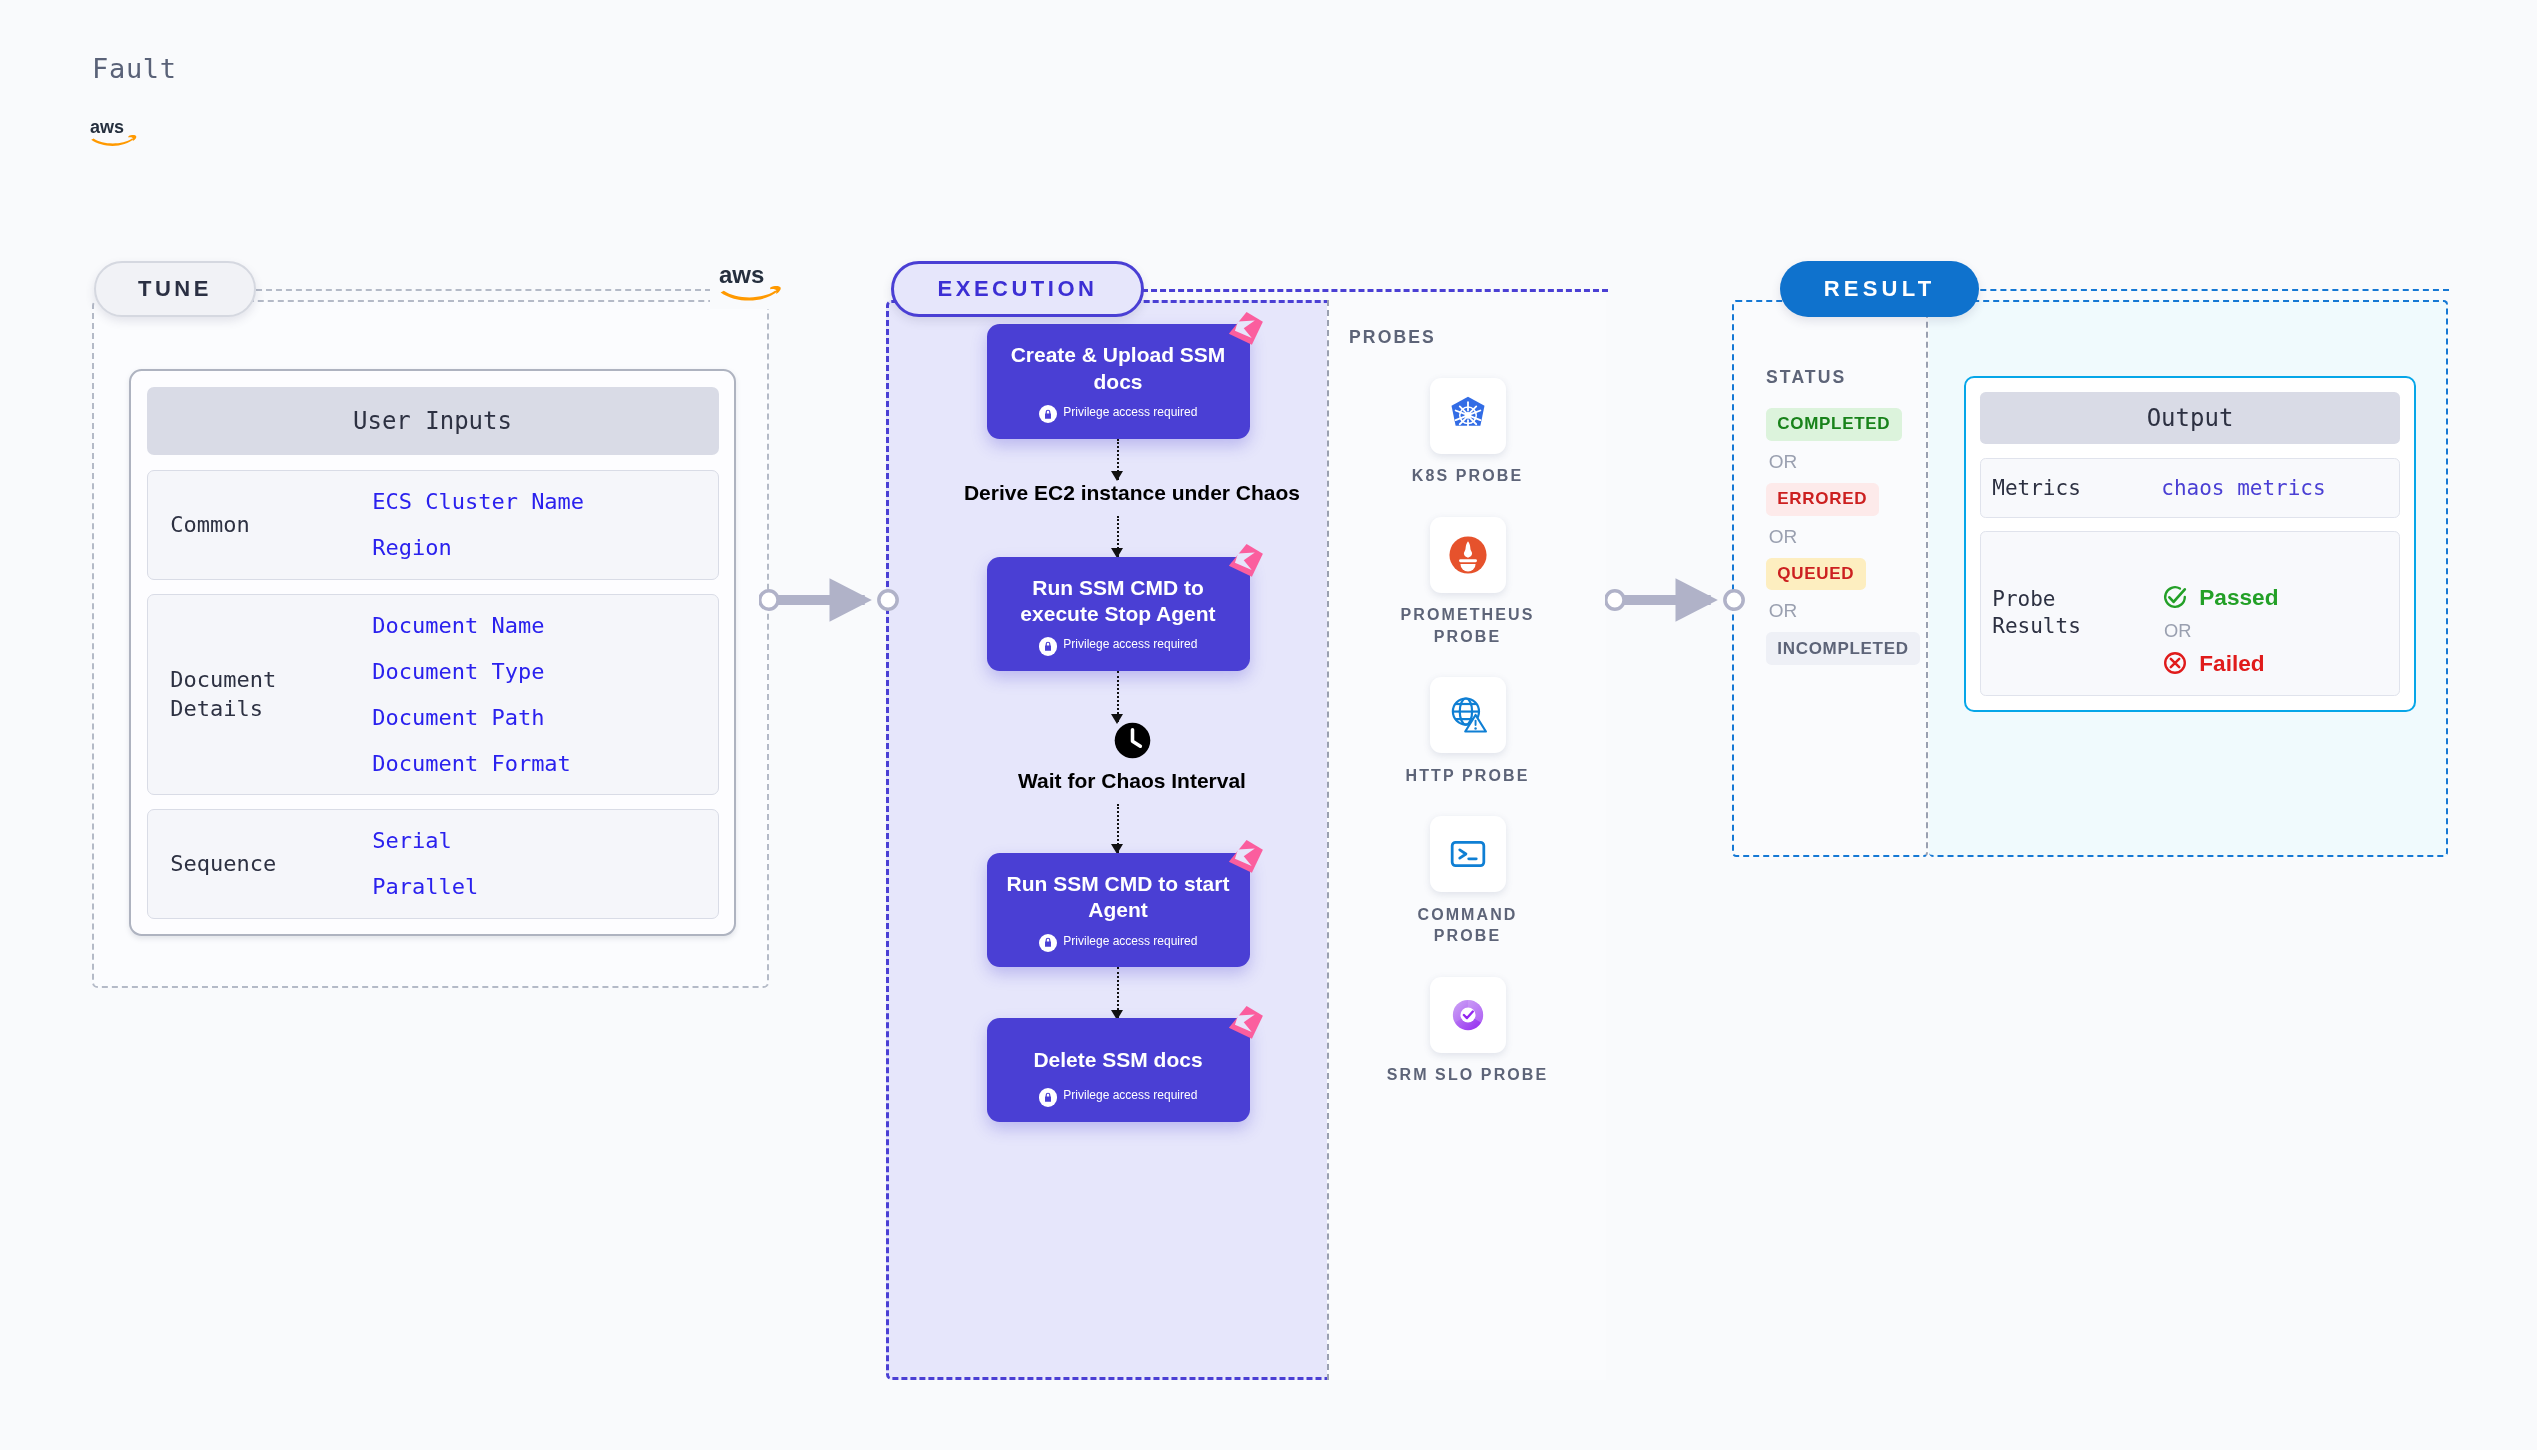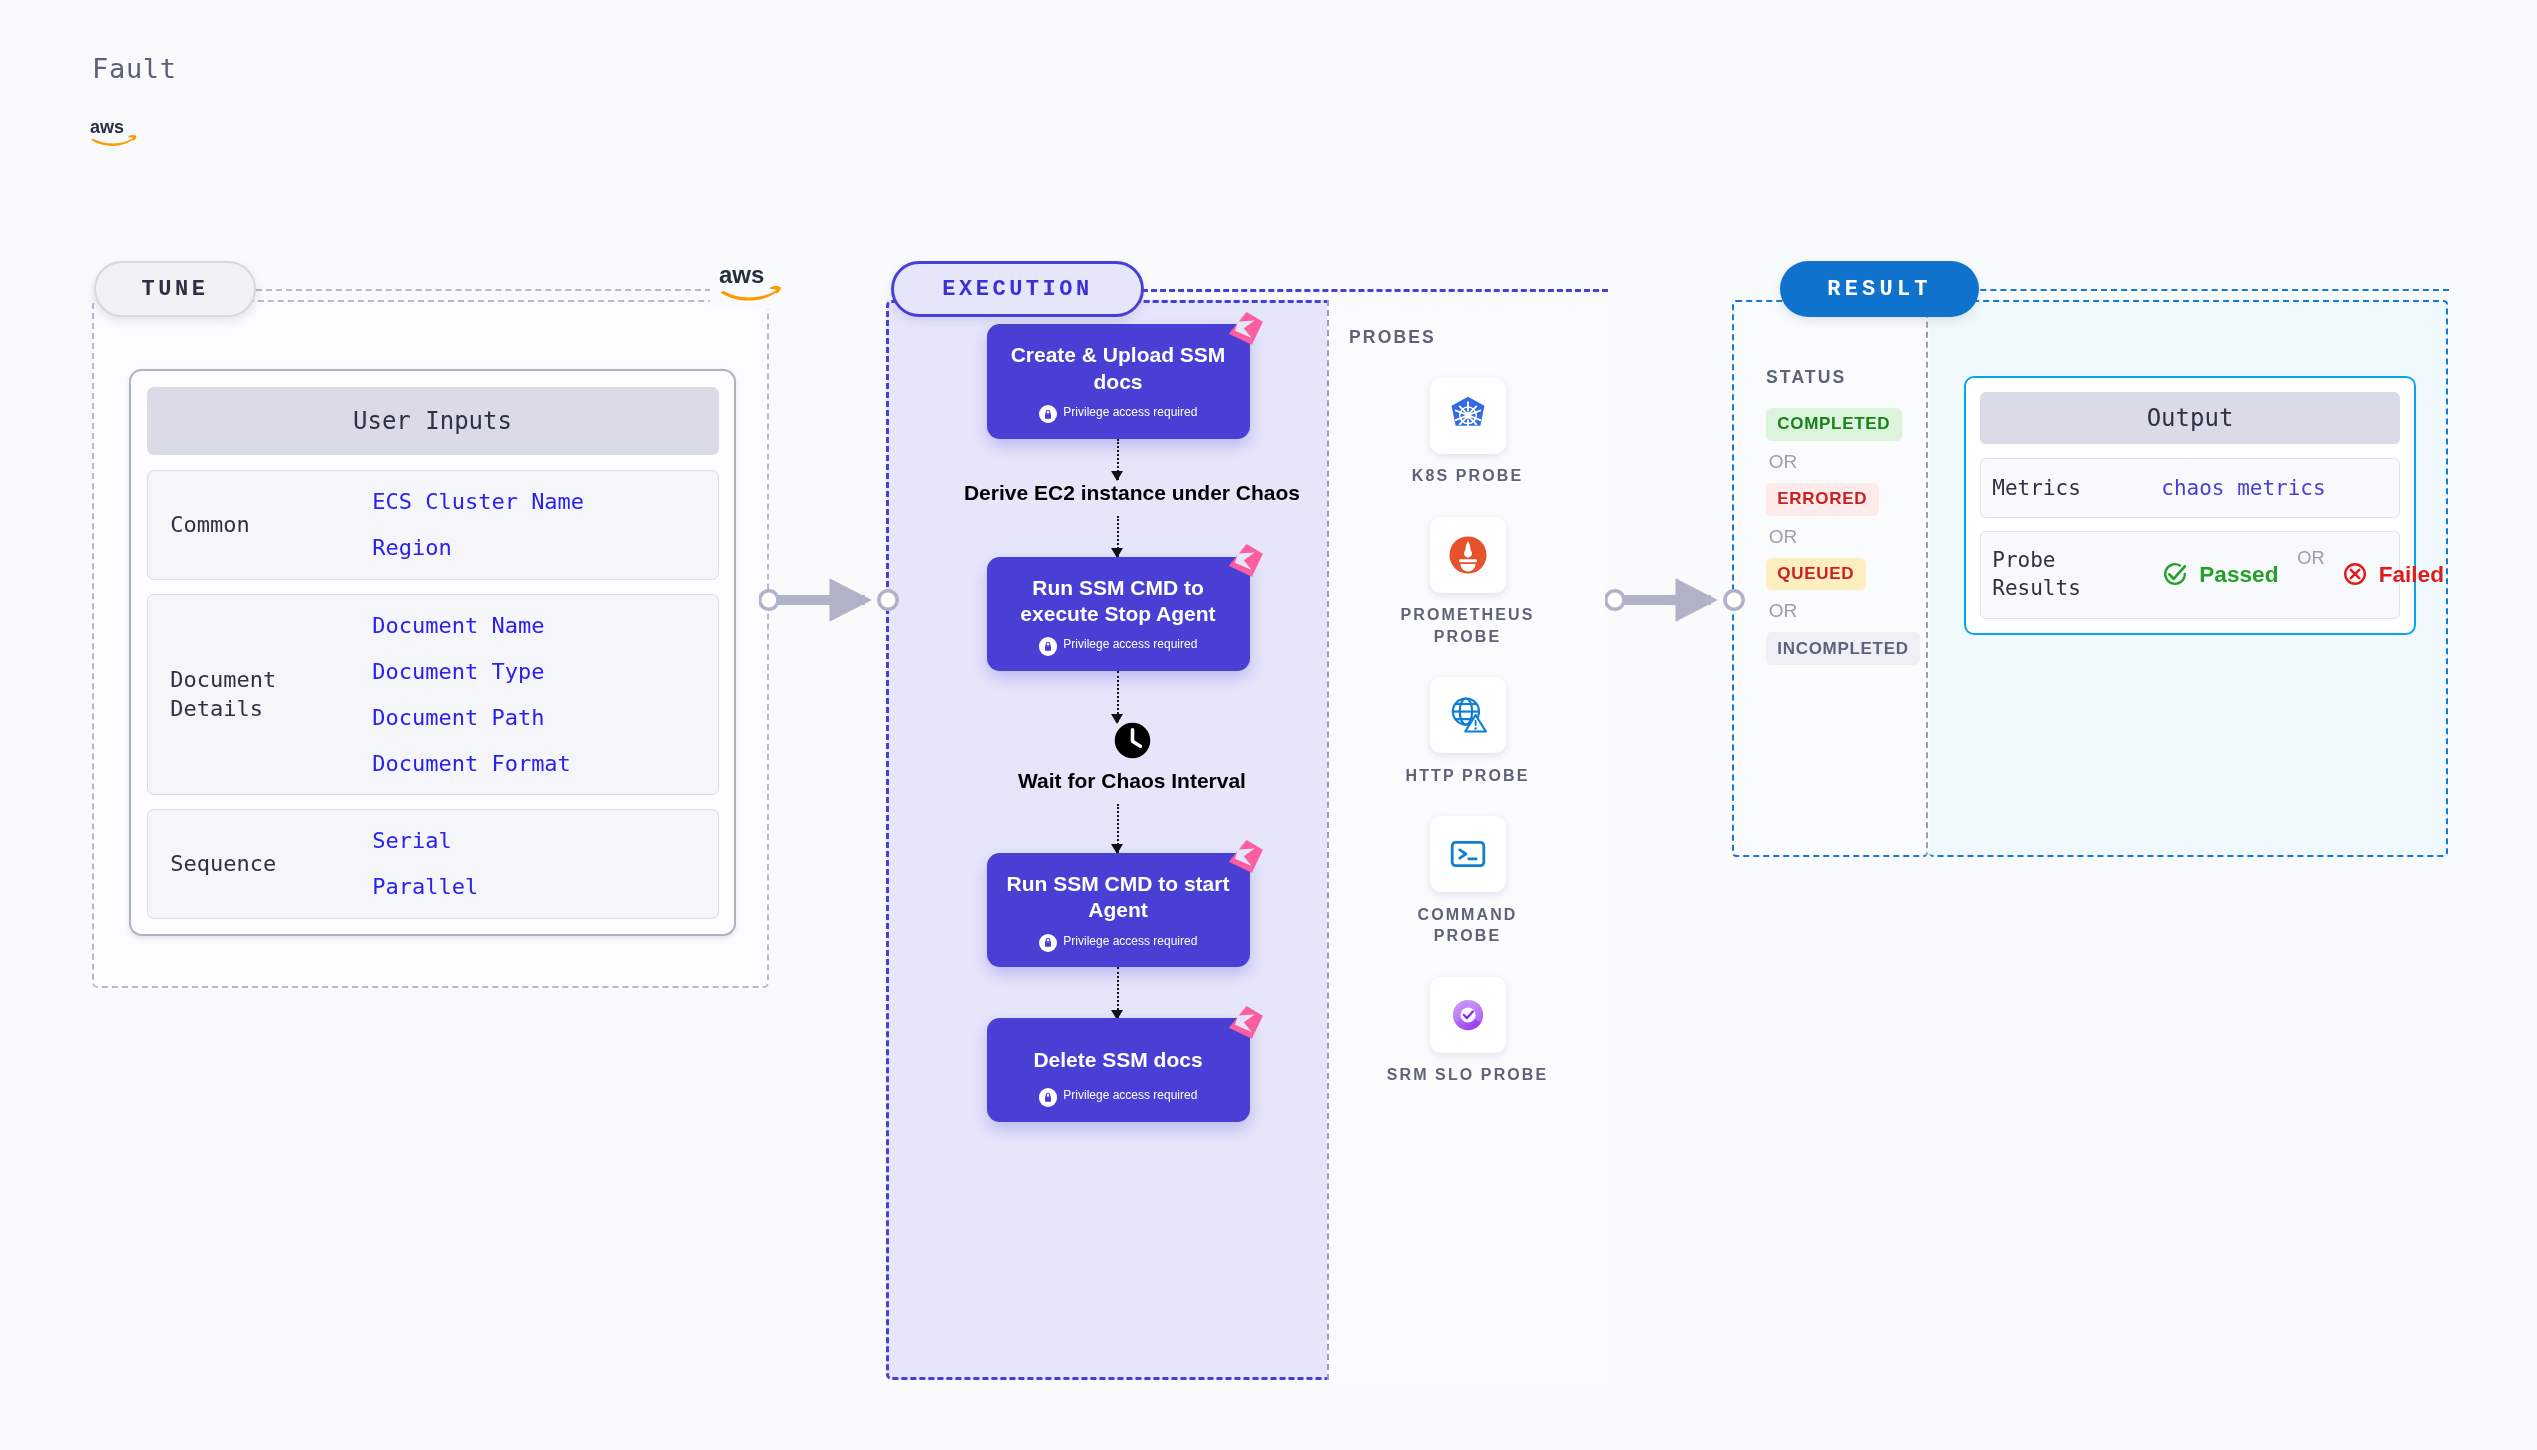--- a/index.html
+++ b/index.html
@@ -37,21 +37,21 @@
     letter-spacing: -0.4px;
   }
 
   
   .pill {
     position: absolute;
     display: flex;
     align-items: center;
     justify-content: center;
     border-radius: 705px;
-    font-family: Liberation Mono, monospace;
+    font-family: Liberation Sans, sans-serif;
     font-weight: bold;
     letter-spacing: 3.5px;
     z-index: 20;
     box-shadow: 0 4.2px 10px rgba(60,60,100,0.13);
   }
 
   
   #tune-region {
     position: absolute;
     left: 92px; top: 300px;
@@ -356,21 +356,21 @@
     font-family: "DejaVu Sans Mono", monospace;
     font-size: 21px; color: #2d3142;
     line-height: 1.3;
     align-self: center;
   }
   .out-val {
     font-family: "DejaVu Sans Mono", monospace;
     font-size: 21px; color: #4a3fd4;
     align-self: center;
   }
-  .pr-col { display:flex; flex-direction:row; gap: 16px; }
+  .pr-col { display:flex; flex-direction:column; gap: 7px; margin-top: 36px; }
   .pr-item { display:flex; align-items:center; gap: 10px; }
   .pr-item .ptxt { font-size: 22.6px; font-weight: bold; }
   .pr-or { font-size: 18.3px; color: #9aa0b0; margin-left: 2.8px; }
 
   
   .link-arrow { position: absolute; z-index: 25; }
 </style>
 </head>
 <body>
 

